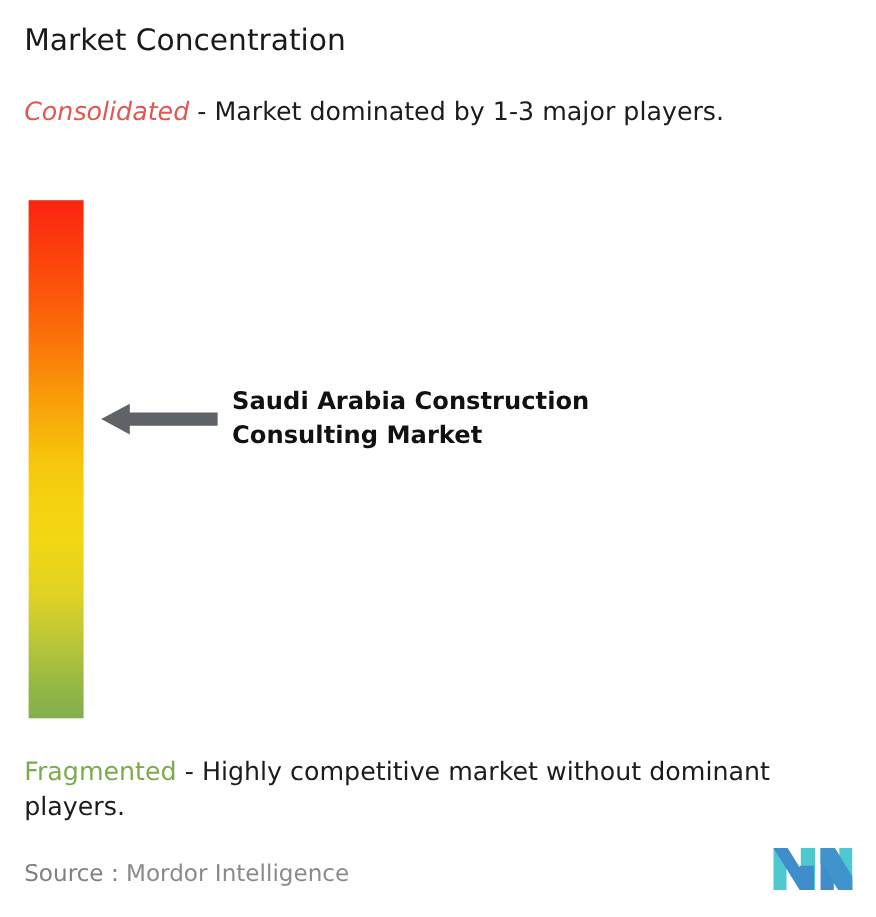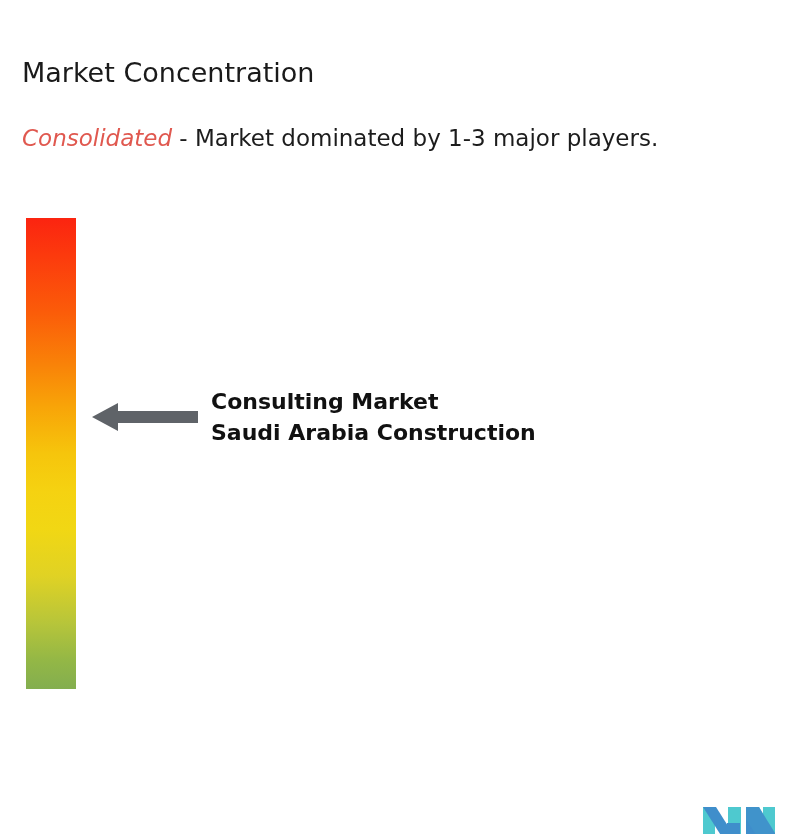--- a/index.html
+++ b/index.html
@@ -17,21 +17,20 @@
     overflow: hidden;
   }
 
   .canvas {
     position: absolute;
     left: 0;
     top: 0;
     width: 796px;
     height: 631px;
     background: #ffffff;
-    margin-top: 36px;
   }
 
   
   .chart-title {
     position: absolute;
     left: 22px;
     top: 20px;
     font-size: 27px;
     line-height: 34px;
     color: #1a1a1a;
@@ -158,25 +157,32 @@
 
   <div class="gradient-bar"></div>
 
   <div class="pointer">
     <svg width="106" height="30" viewBox="0 0 106 30" xmlns="http://www.w3.org/2000/svg">
       <path d="M0,15 L26,1 L26,9 L106,9 L106,21 L26,21 L26,29 Z" fill="#5f6368"></path>
     </svg>
   </div>
 
   <div class="callout-label">
+    <span class="line">Saudi Arabia Construction</span>
     <span class="line">Consulting Market</span>
-    <span class="line">Saudi Arabia Construction</span>
-  </div>
-
-
+  </div>
+
+  <div class="legend-bottom">
+    <span class="legend-term-fragmented">Fragmented</span><span class="legend-desc">  - </span><span class="legend-desc">Highly competitive market without dominant players.</span>
+  </div>
+
+  <div class="source-line">
+    <span class="source-label">Source :</span>
+    <span class="source-value">Mordor Intelligence</span>
+  </div>
 
   <div class="brand-logo">
     <svg width="72" height="46" viewBox="0 0 72 46" xmlns="http://www.w3.org/2000/svg">
 
       <polygon points="0,4 12,4 12,42 0,42" fill="#4ec9cf"></polygon>
 
       <polygon points="0,4 13,4 37,42 24,42" fill="#3f8ecb"></polygon>
 
       <polygon points="25,4 38,4 38,42 25,42" fill="#4ec9cf"></polygon>
       <polygon points="24,42 37,42 37,20 24,20" fill="#3f8ecb"></polygon>

